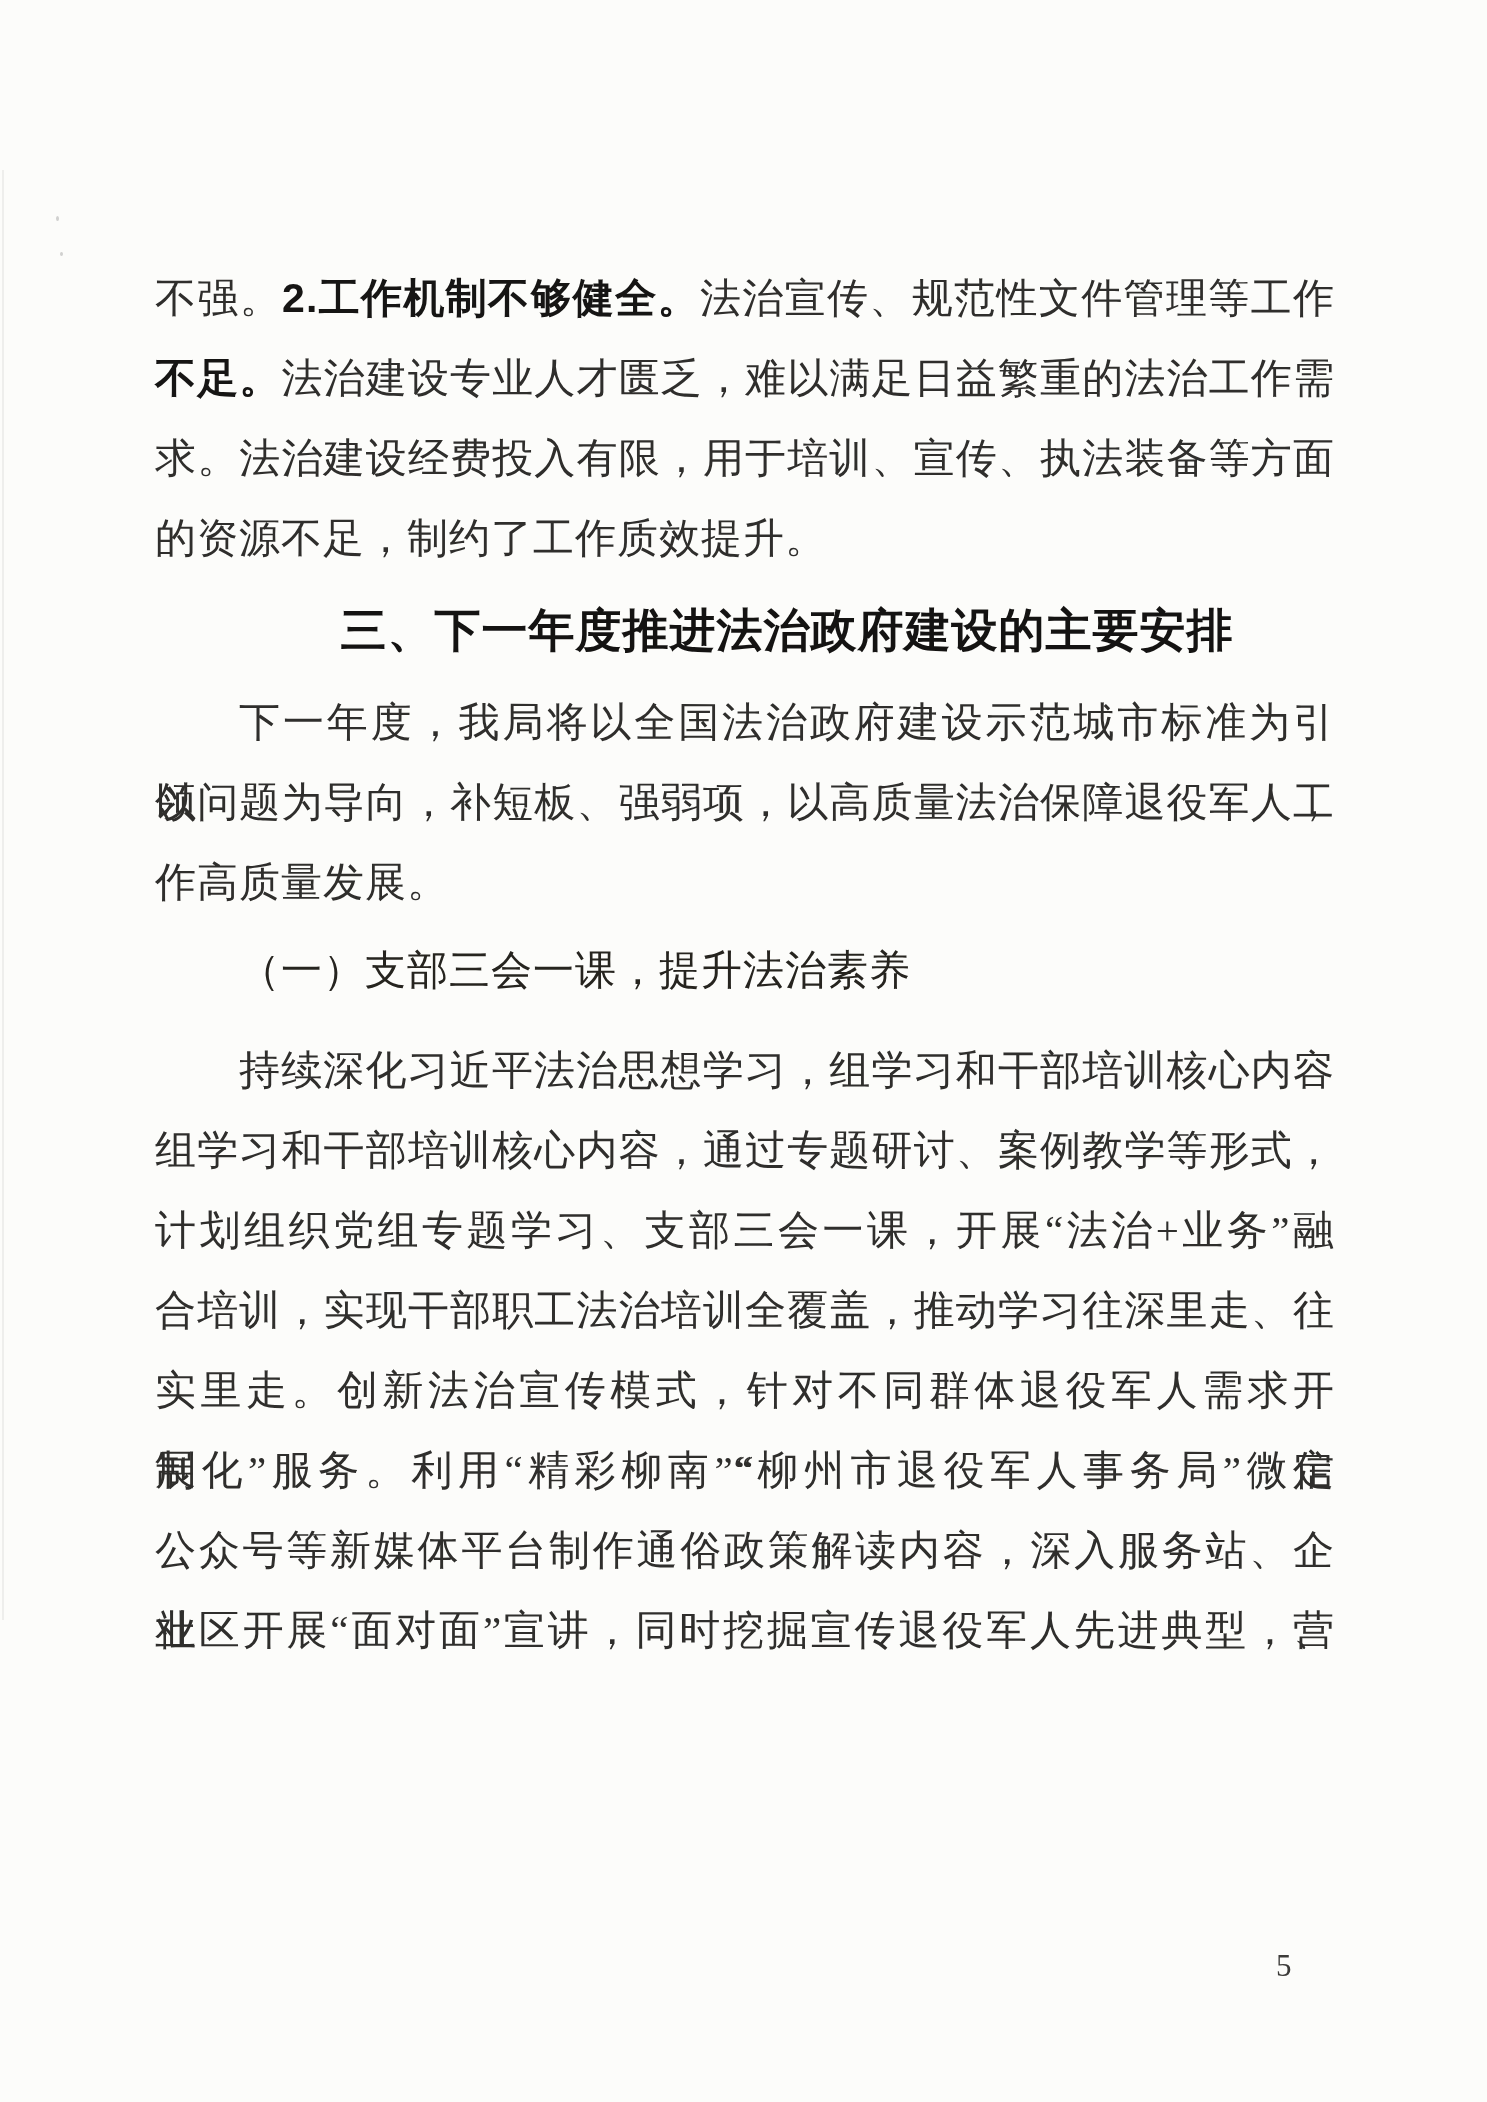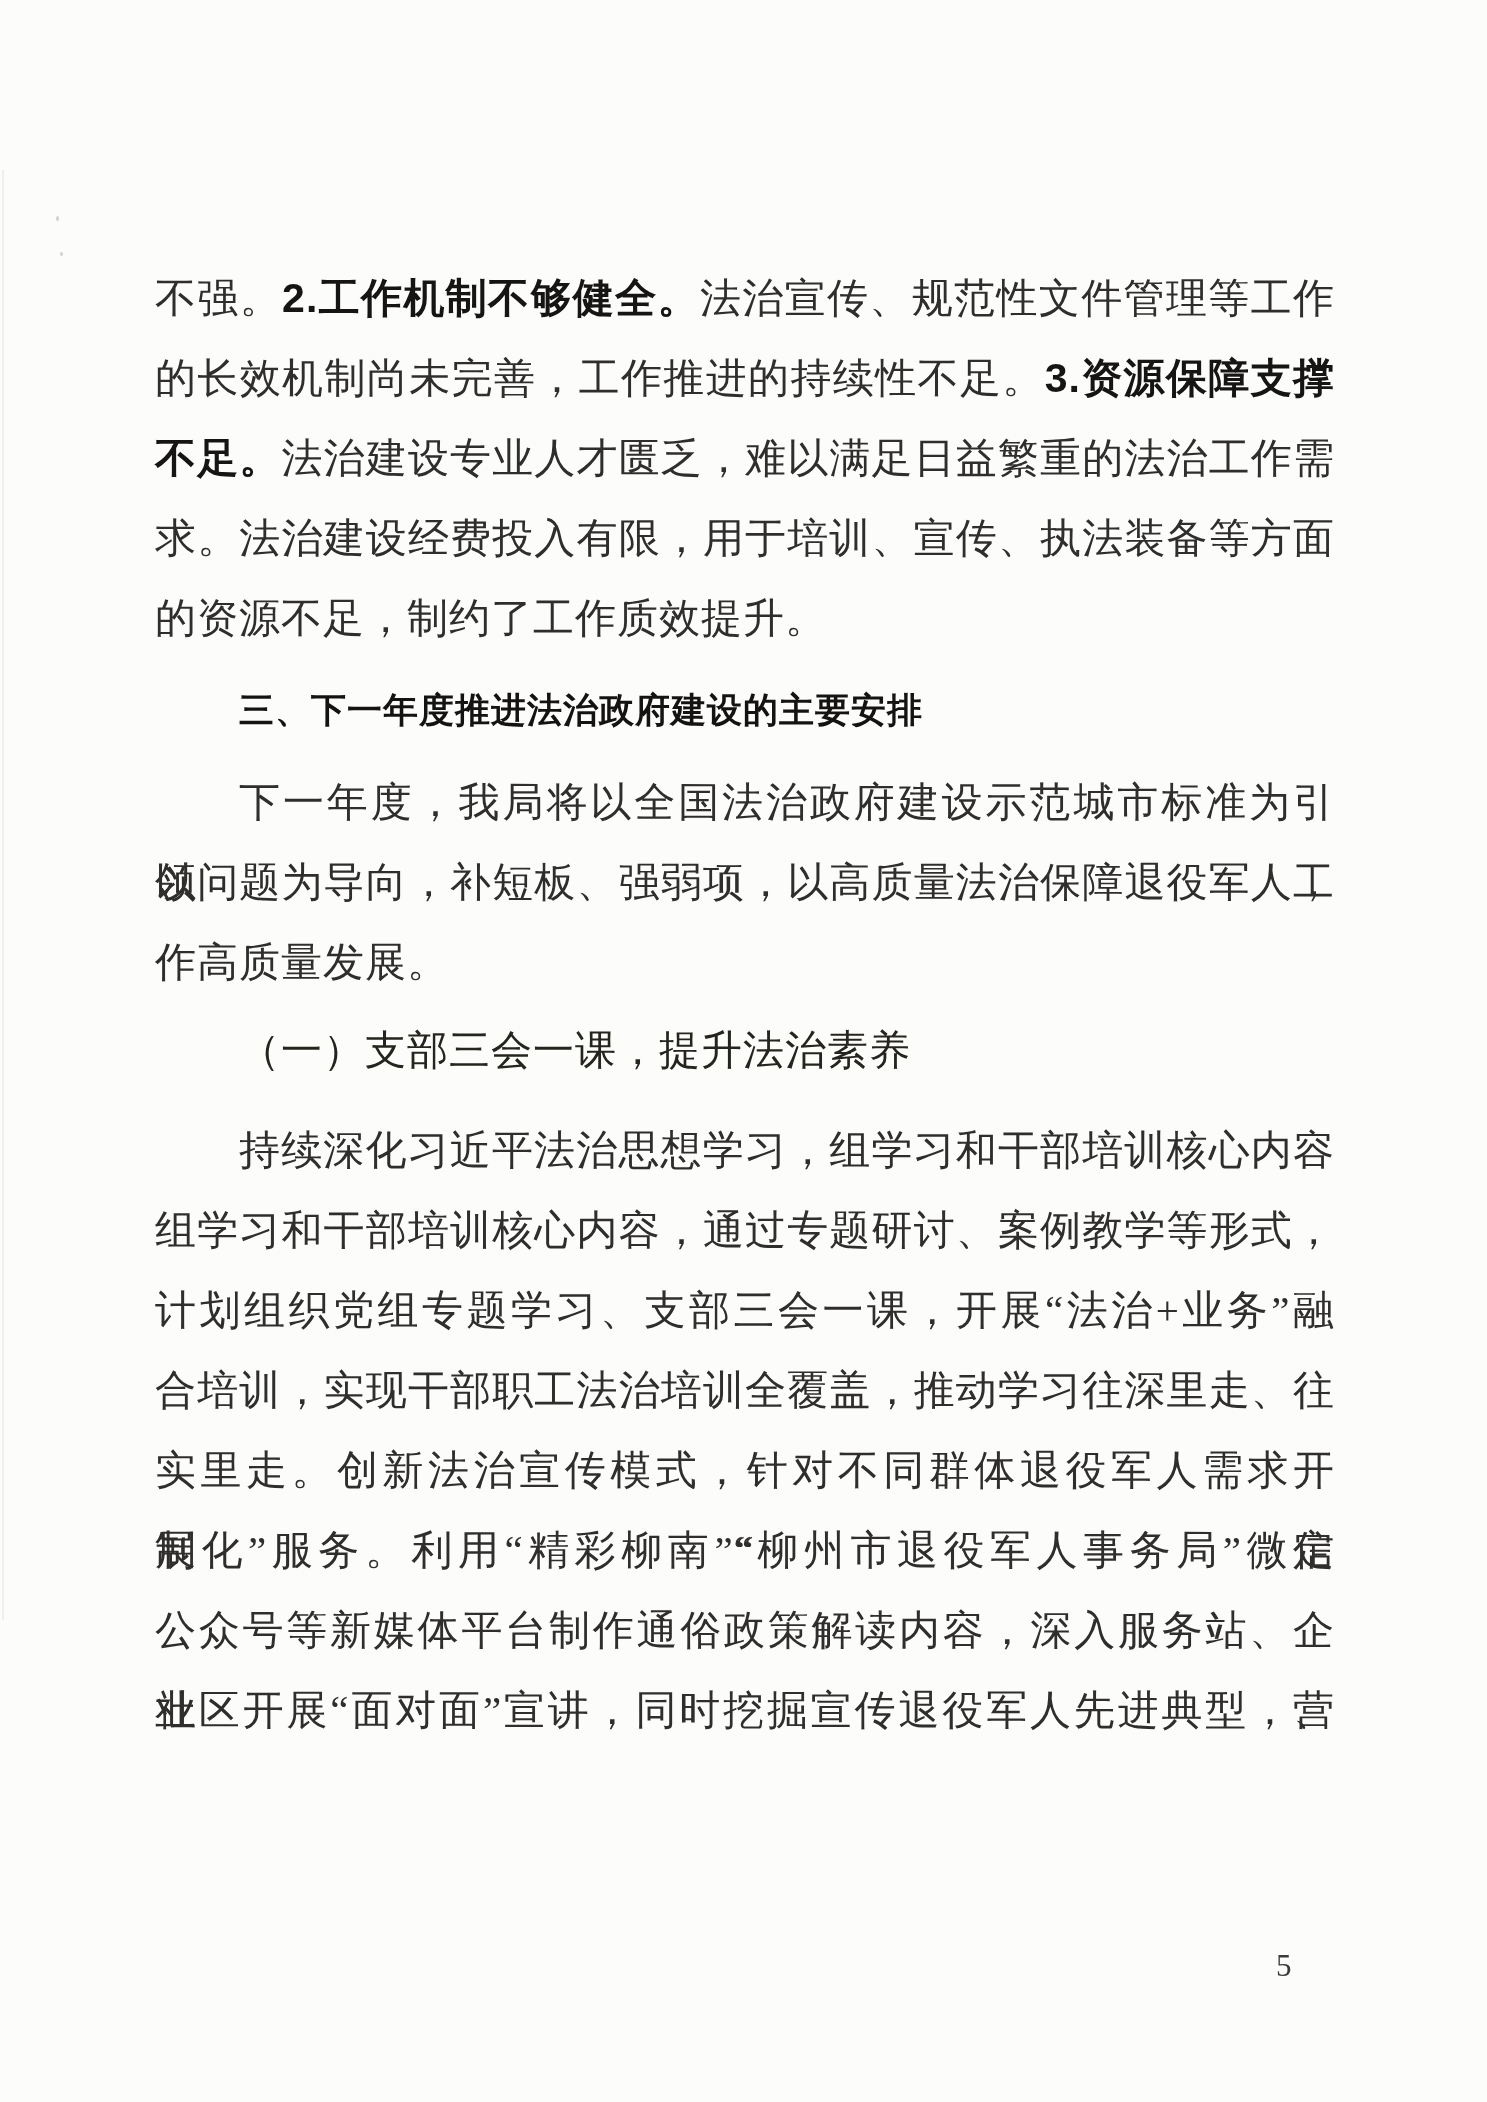--- a/index.html
+++ b/index.html
@@ -44,21 +44,22 @@
   }
   .line.indent { text-indent: 84px; }
   .seg.bold {
     font-family: "Liberation Sans", "DejaVu Sans", sans-serif;
     font-weight: 700;
     color: #161514;
   }
   .line.heading {
     margin-top: 12px;
     margin-bottom: 12px;
-    font-size: 35px;
+    font-size: 46px;
+    text-align: center;
   }
   .line.heading .seg {
     font-family: "Liberation Sans", "DejaVu Sans", sans-serif;
     font-weight: 700;
     color: #141312;
   }
   .line.subheading {
     margin-top: 8px;
     margin-bottom: 20px;
     color: #26241f;
@@ -75,21 +76,20 @@
 </head>
 <body>
 
 <div class="scan-edge"></div>
 <div class="speck s1"></div>
 <div class="speck s2"></div>
 
 <div class="page-content">
   <div>
       <div class="line body fill"><span class="seg">不强。</span><span class="seg bold">2.工作机制不够健全。</span><span class="seg">法治宣传、规范性文件管理等工作</span></div>
-      <div class="line body fill"><span class="seg">的长效机制尚未完善，工作推进的持续性不足。</span><span class="seg bold">3.资源保障支撑</span></div>
       <div class="line body fill"><span class="seg bold">不足。</span><span class="seg">法治建设专业人才匮乏，难以满足日益繁重的法治工作需</span></div>
       <div class="line body fill"><span class="seg">求。法治建设经费投入有限，用于培训、宣传、执法装备等方面</span></div>
       <div class="line body"><span class="seg">的资源不足，制约了工作质效提升。</span></div>
       <div class="line heading indent"><span class="seg bold">三、下一年度推进法治政府建设的主要安排</span></div>
       <div class="line body fill indent"><span class="seg">下一年度，我局将以全国法治政府建设示范城市标准为引领，</span></div>
       <div class="line body fill"><span class="seg">以问题为导向，补短板、强弱项，以高质量法治保障退役军人工</span></div>
       <div class="line body"><span class="seg">作高质量发展。</span></div>
       <div class="line subheading indent"><span class="seg">（一）支部三会一课，提升法治素养</span></div>
       <div class="line body fill indent"><span class="seg">持续深化习近平法治思想学习，组学习和干部培训核心内容</span></div>
       <div class="line body fill"><span class="seg">组学习和干部培训核心内容，通过专题研讨、案例教学等形式，</span></div>

